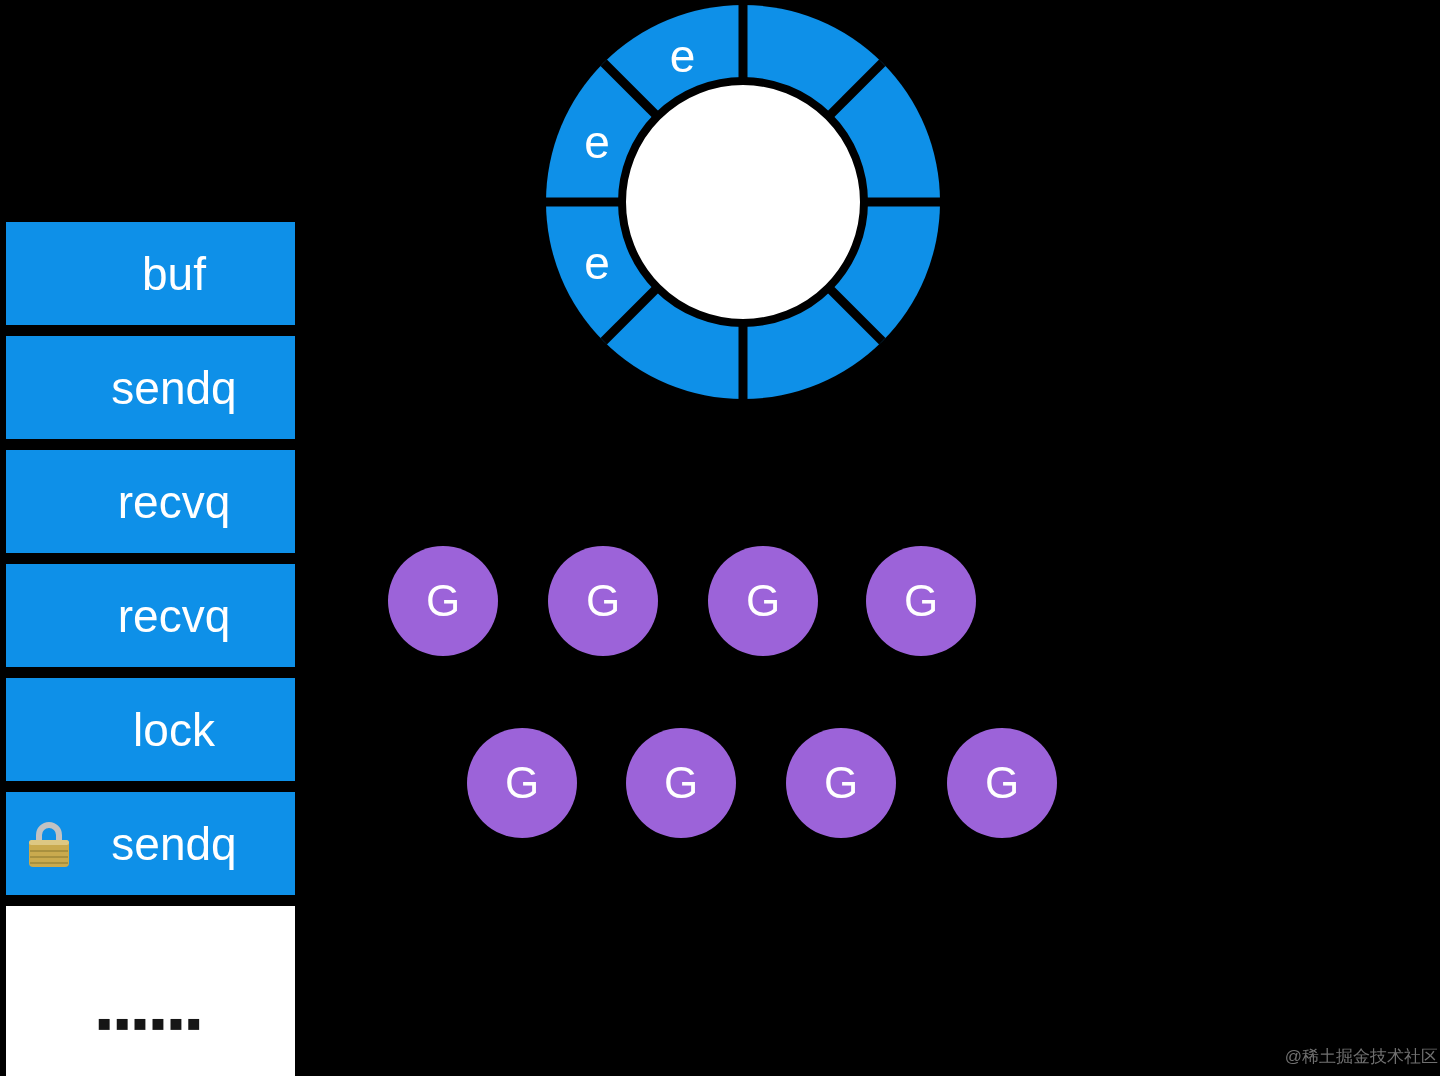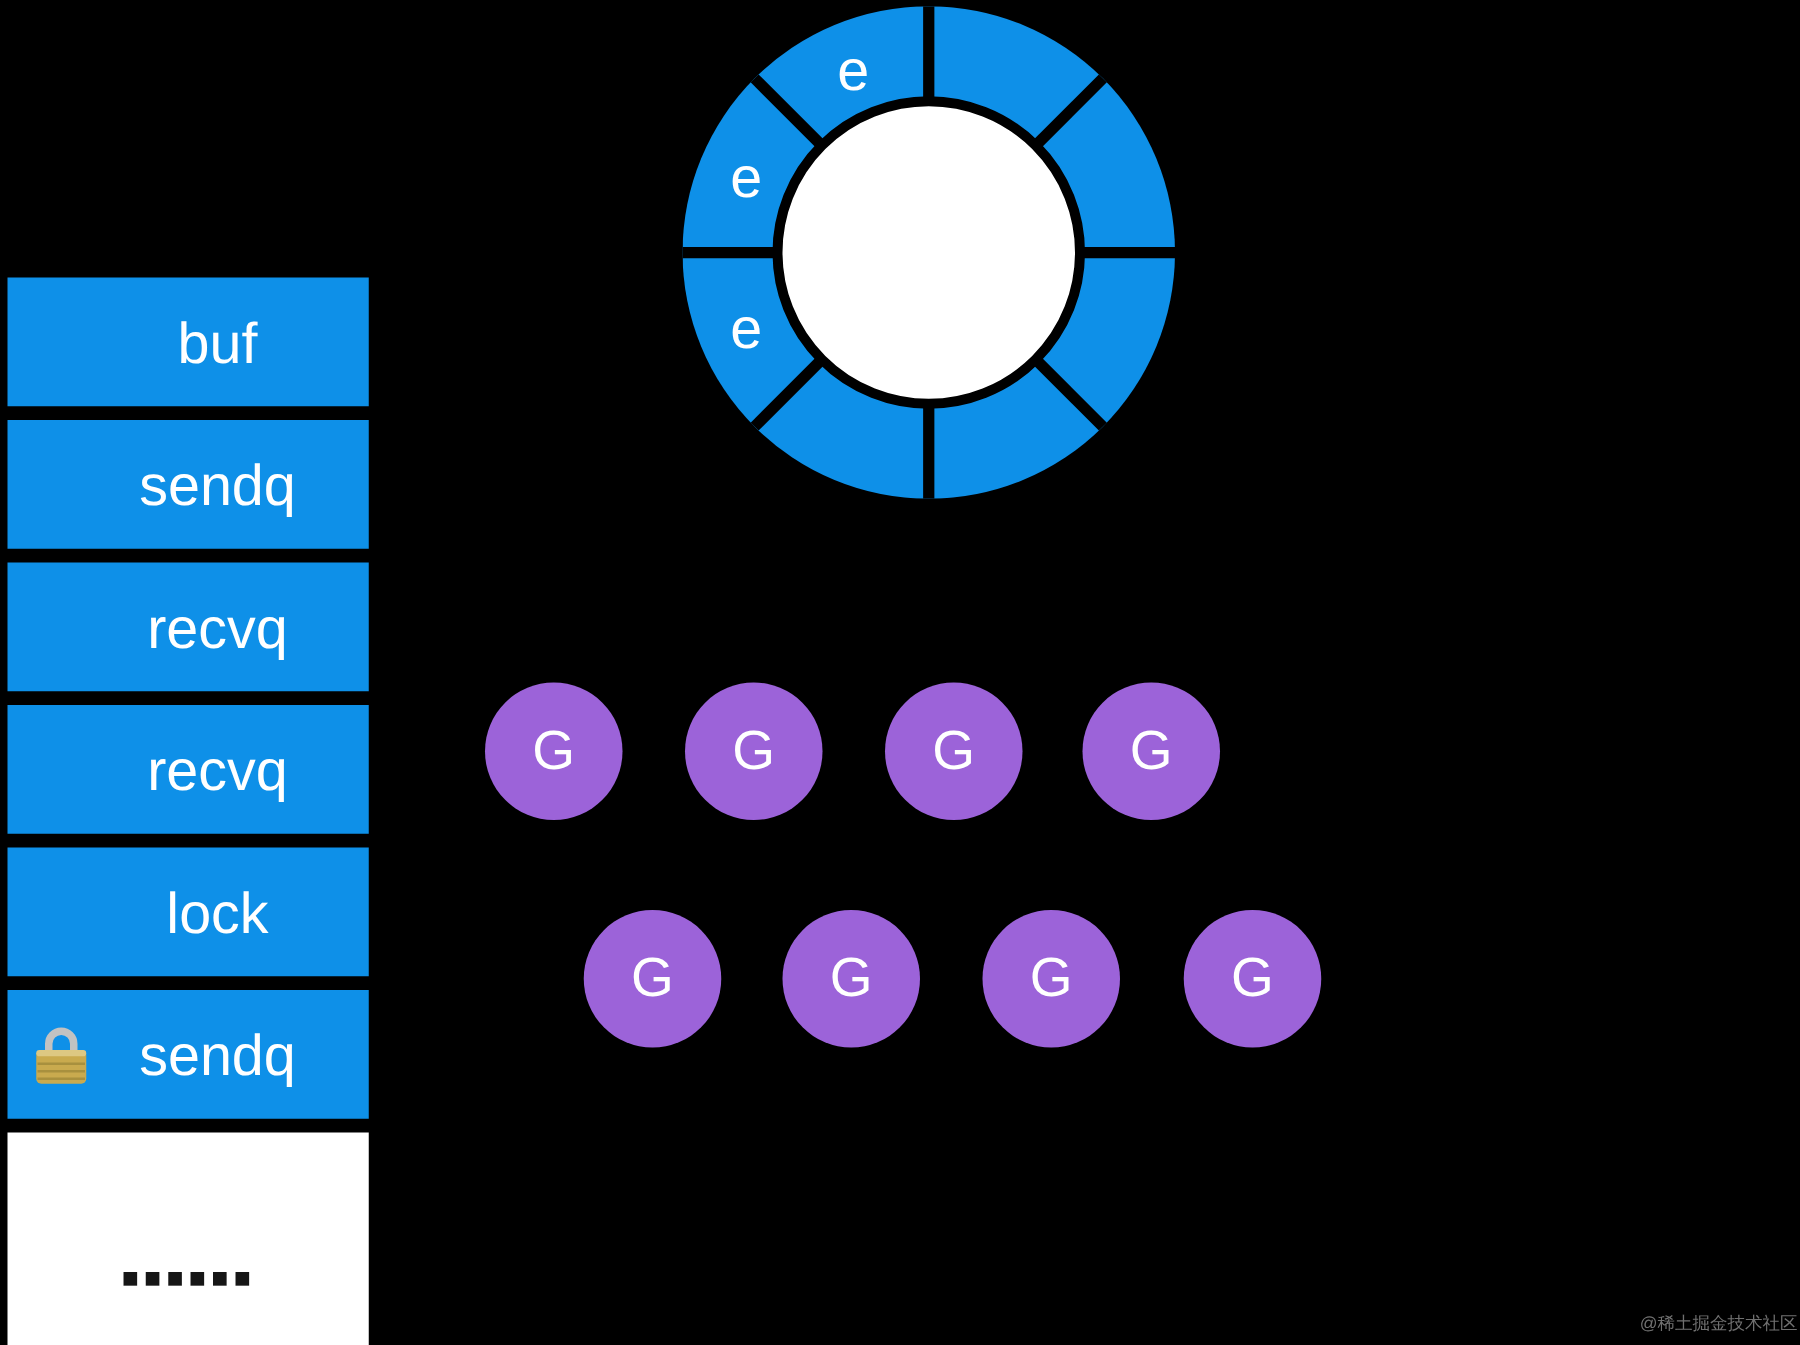--- a/index.html
+++ b/index.html
@@ -43,21 +43,21 @@
   
   .g-circle{
     position:absolute; width:110px; height:110px; border-radius:50%;
     background:var(--purple); color:#ffffff;
     display:flex; align-items:center; justify-content:center;
     font-size:44px;
   }
   
   .watermark{
     position:absolute; right:2px; bottom:8px;
-    color:var(--watermark); font-size:14px; opacity:0.9;
+    color:var(--watermark); font-size:17px; opacity:0.9;
   }
 </style>
 </head>
 <body>
 
 <div class="stage">
 
   <svg class="ring" width="394" height="394" viewBox="0 0 394 394">
     <circle class="ring-outer" cx="197" cy="197" r="197"></circle>
     <g>

